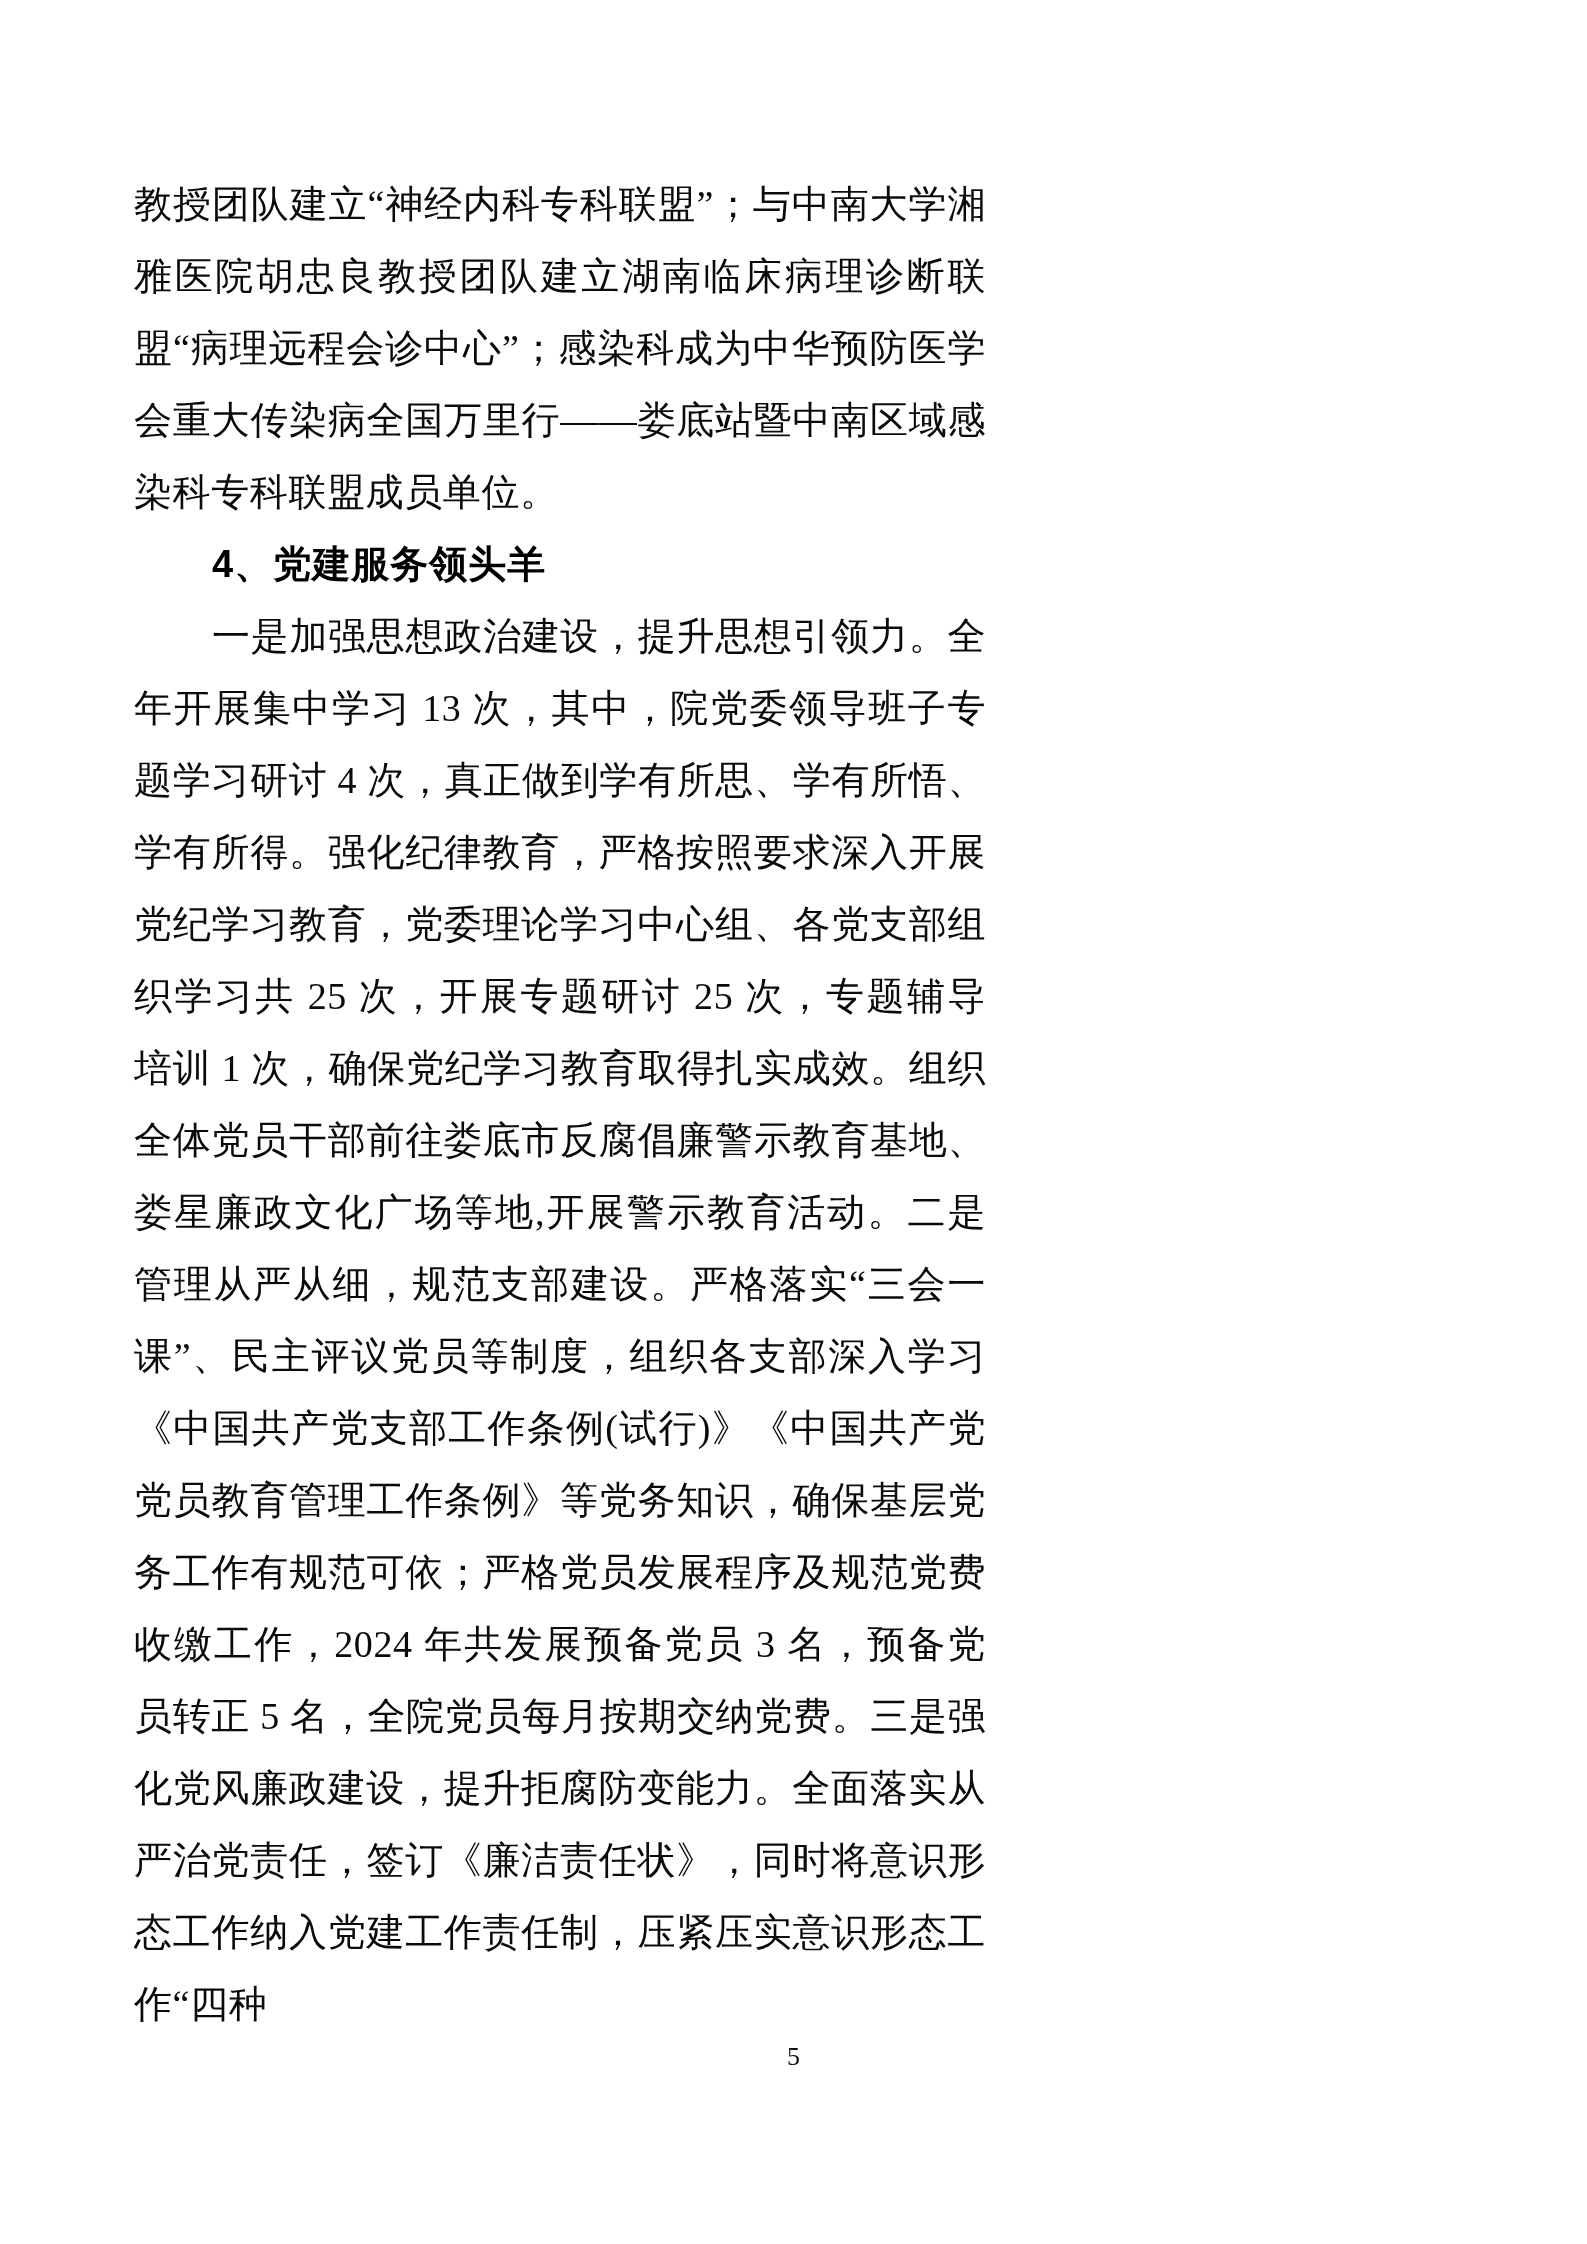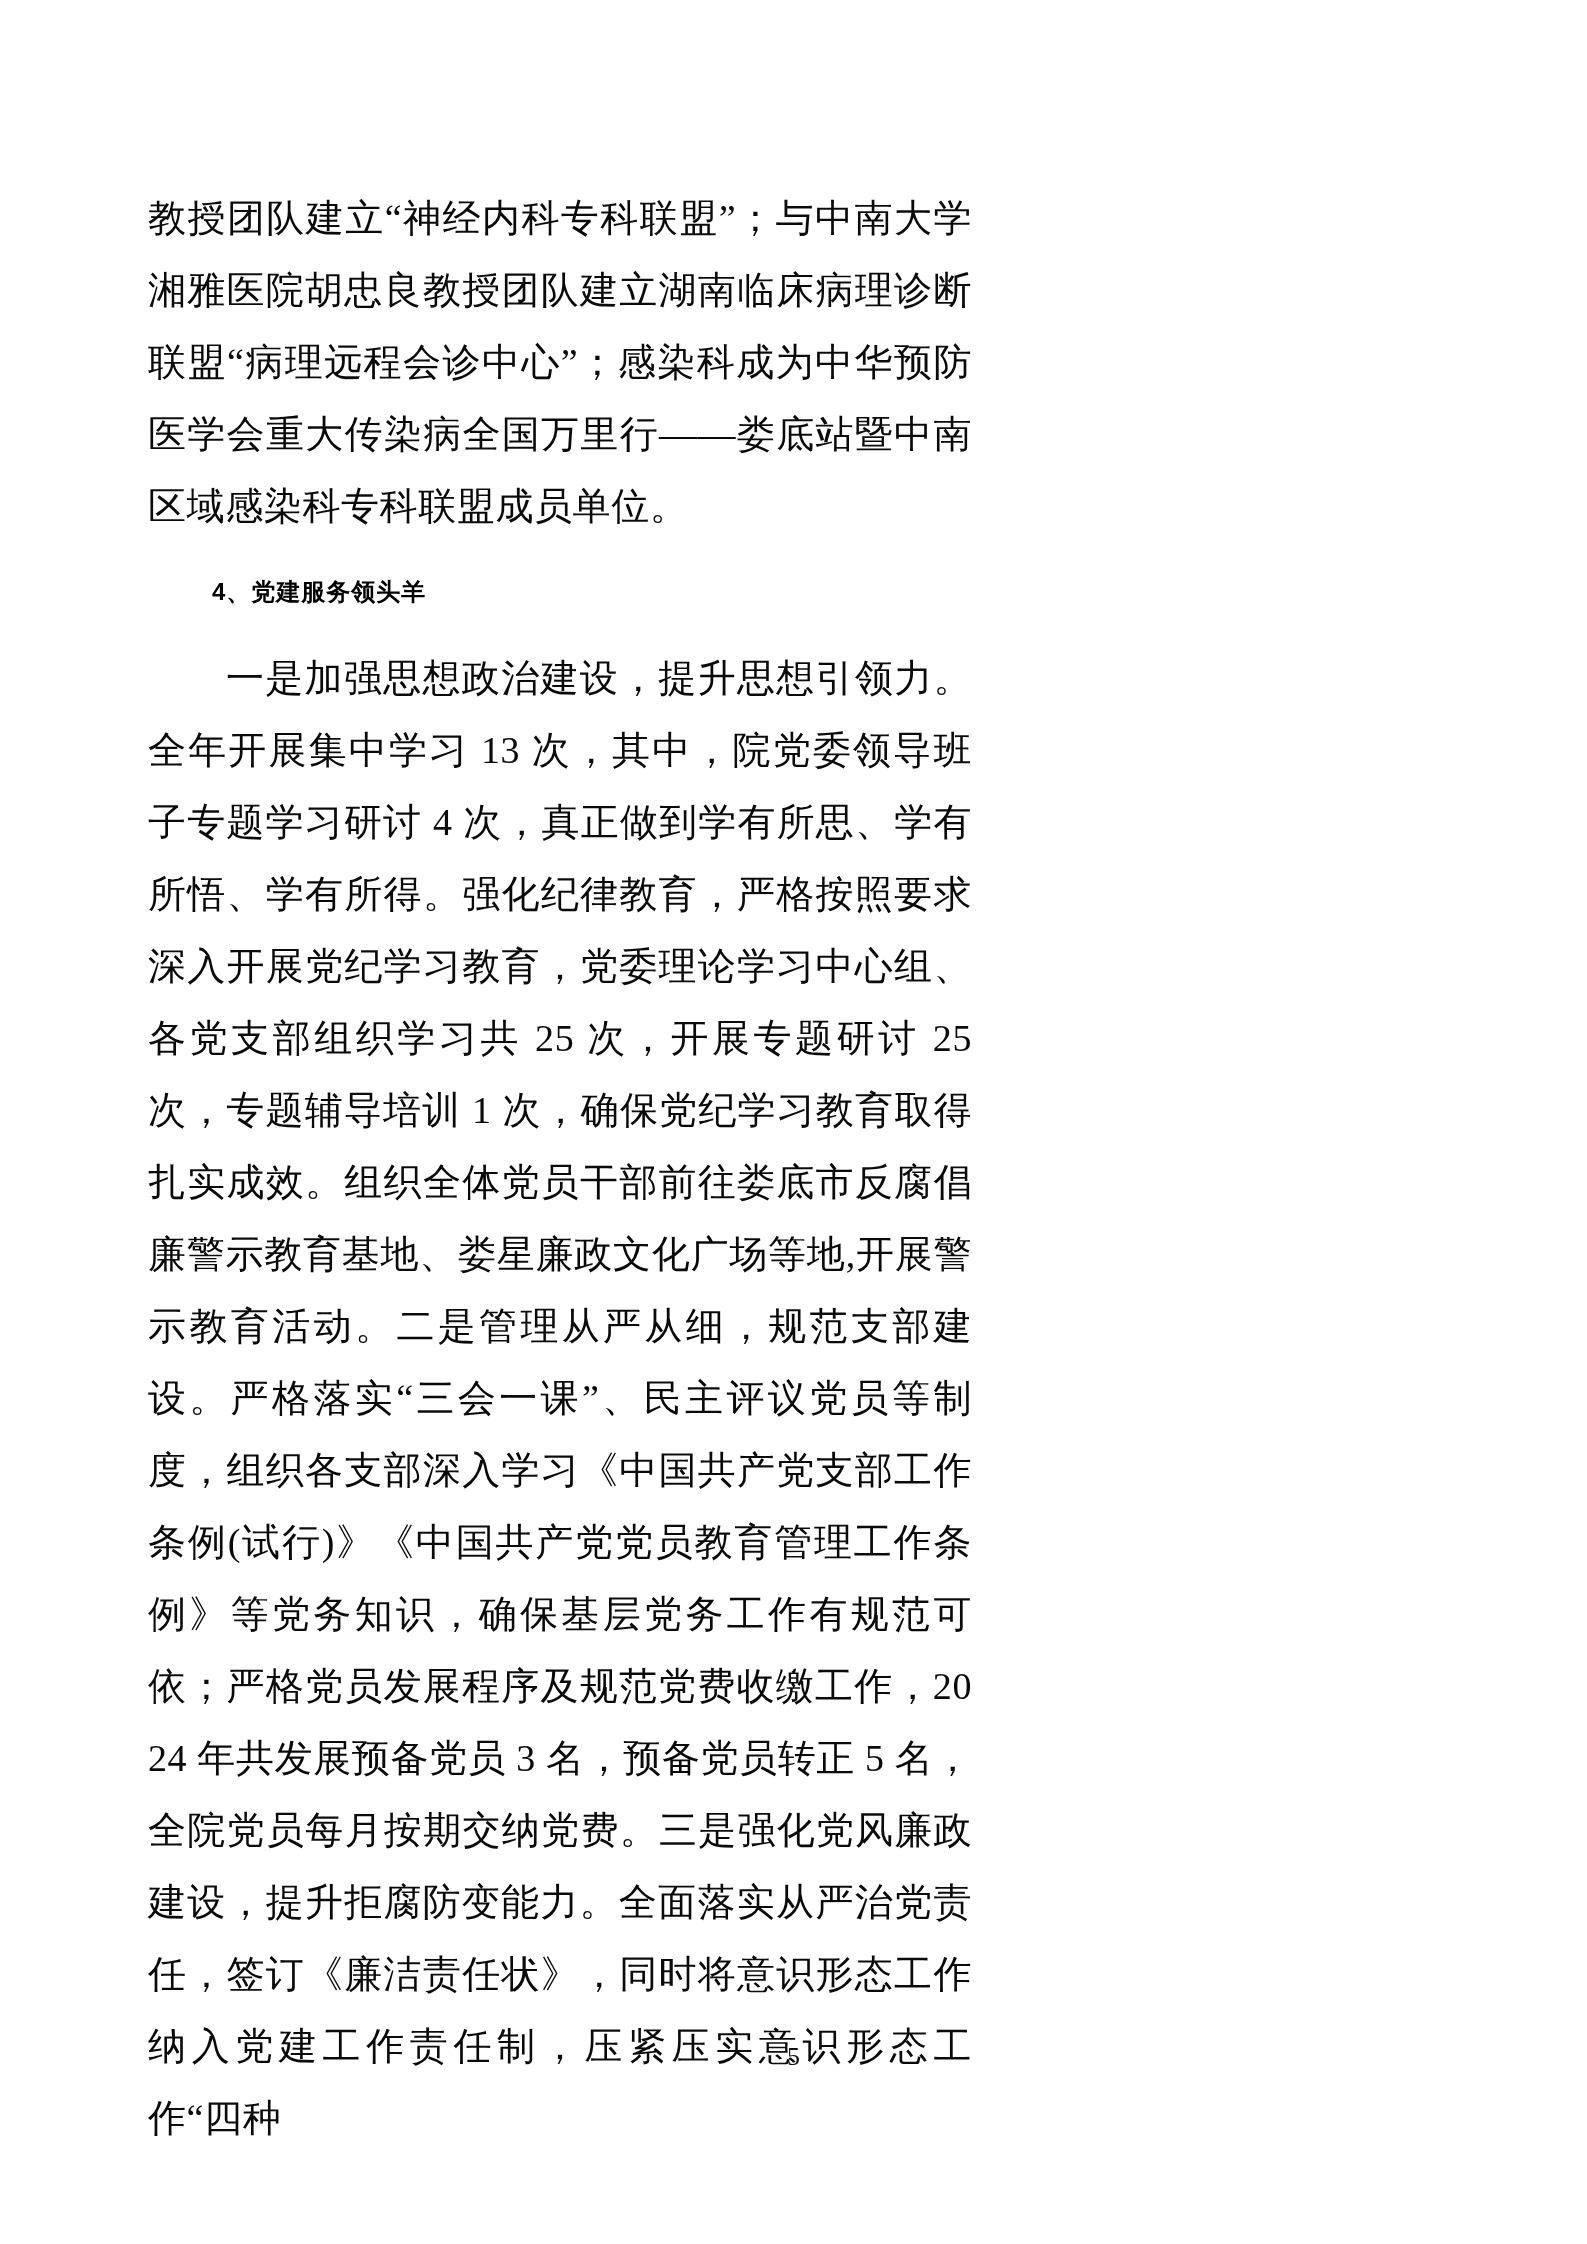--- a/index.html
+++ b/index.html
@@ -27,32 +27,32 @@
 
   
   .para {
     font-family: "Liberation Serif", "DejaVu Serif", serif;
     font-size: 38px;
     line-height: 72px;
     color: #0a0a0a;
     text-align: justify;
     text-justify: inter-ideograph;
     letter-spacing: 0.6px;
-    margin: 14px;
+    margin: 0;
     word-break: break-all;
   }
 
   .indent {
     text-indent: 78px;
   }
 
   
   .heading {
     font-family: "Liberation Sans", "DejaVu Sans", sans-serif;
-    font-size: 24px;
+    font-size: 38px;
     line-height: 72px;
     font-weight: bold;
     color: #000000;
     text-indent: 78px;
     letter-spacing: 1px;
     margin: 0;
   }
 
   
   .em {

